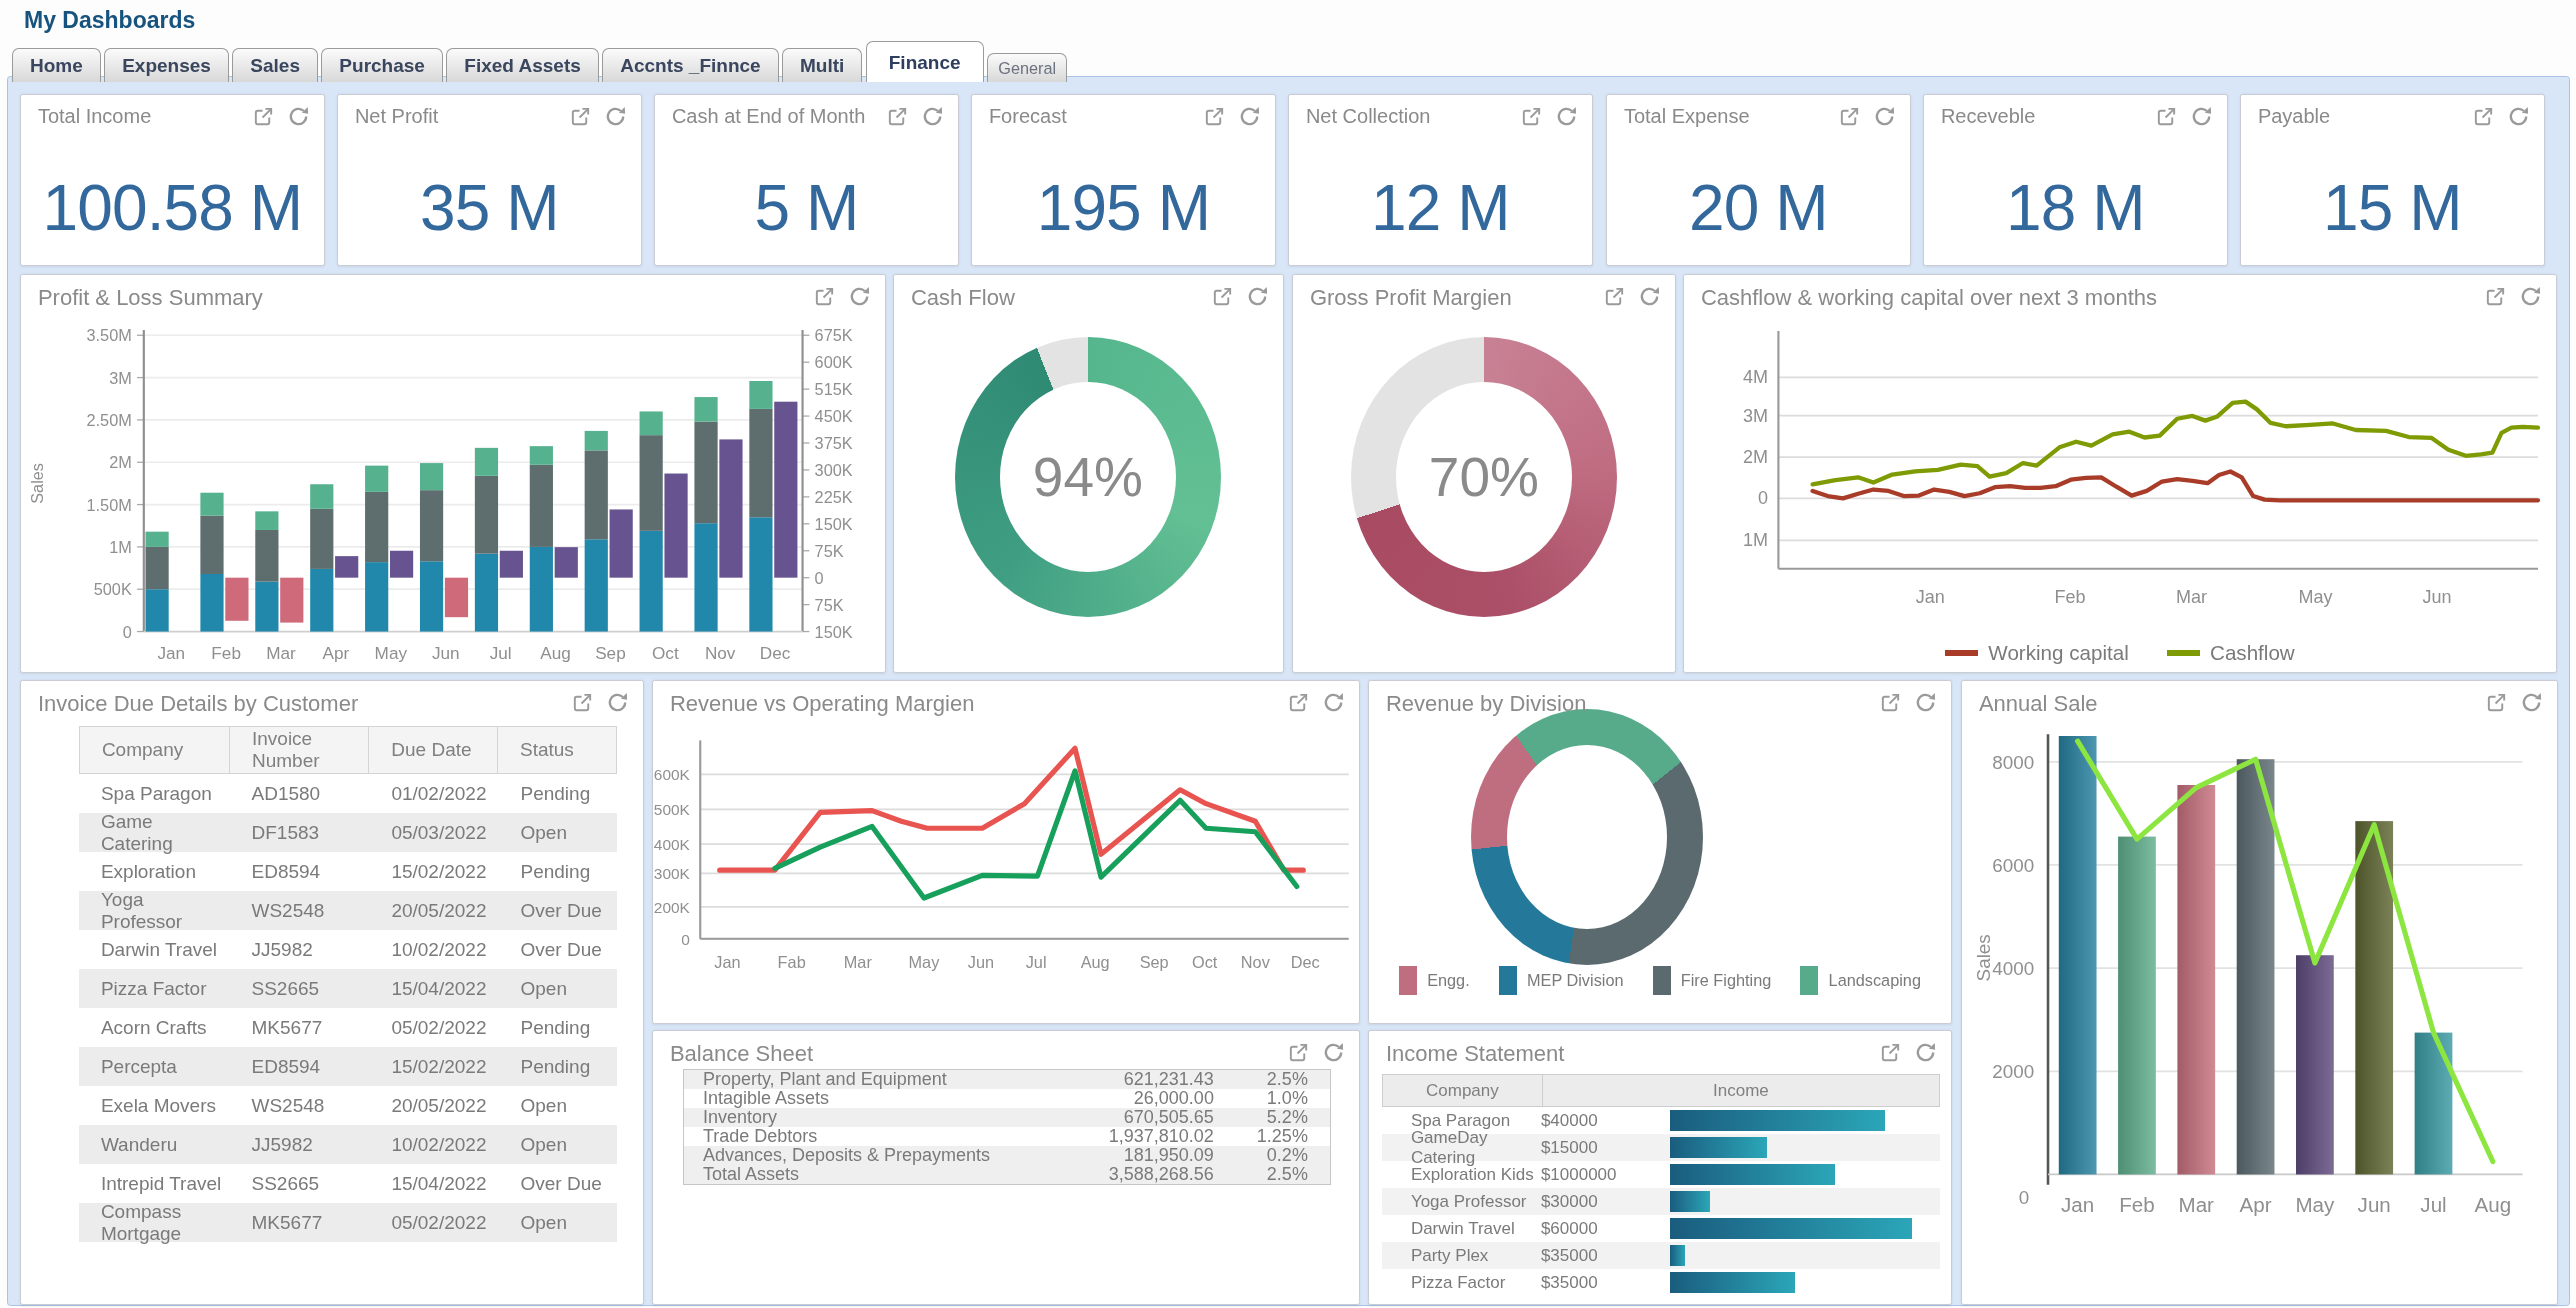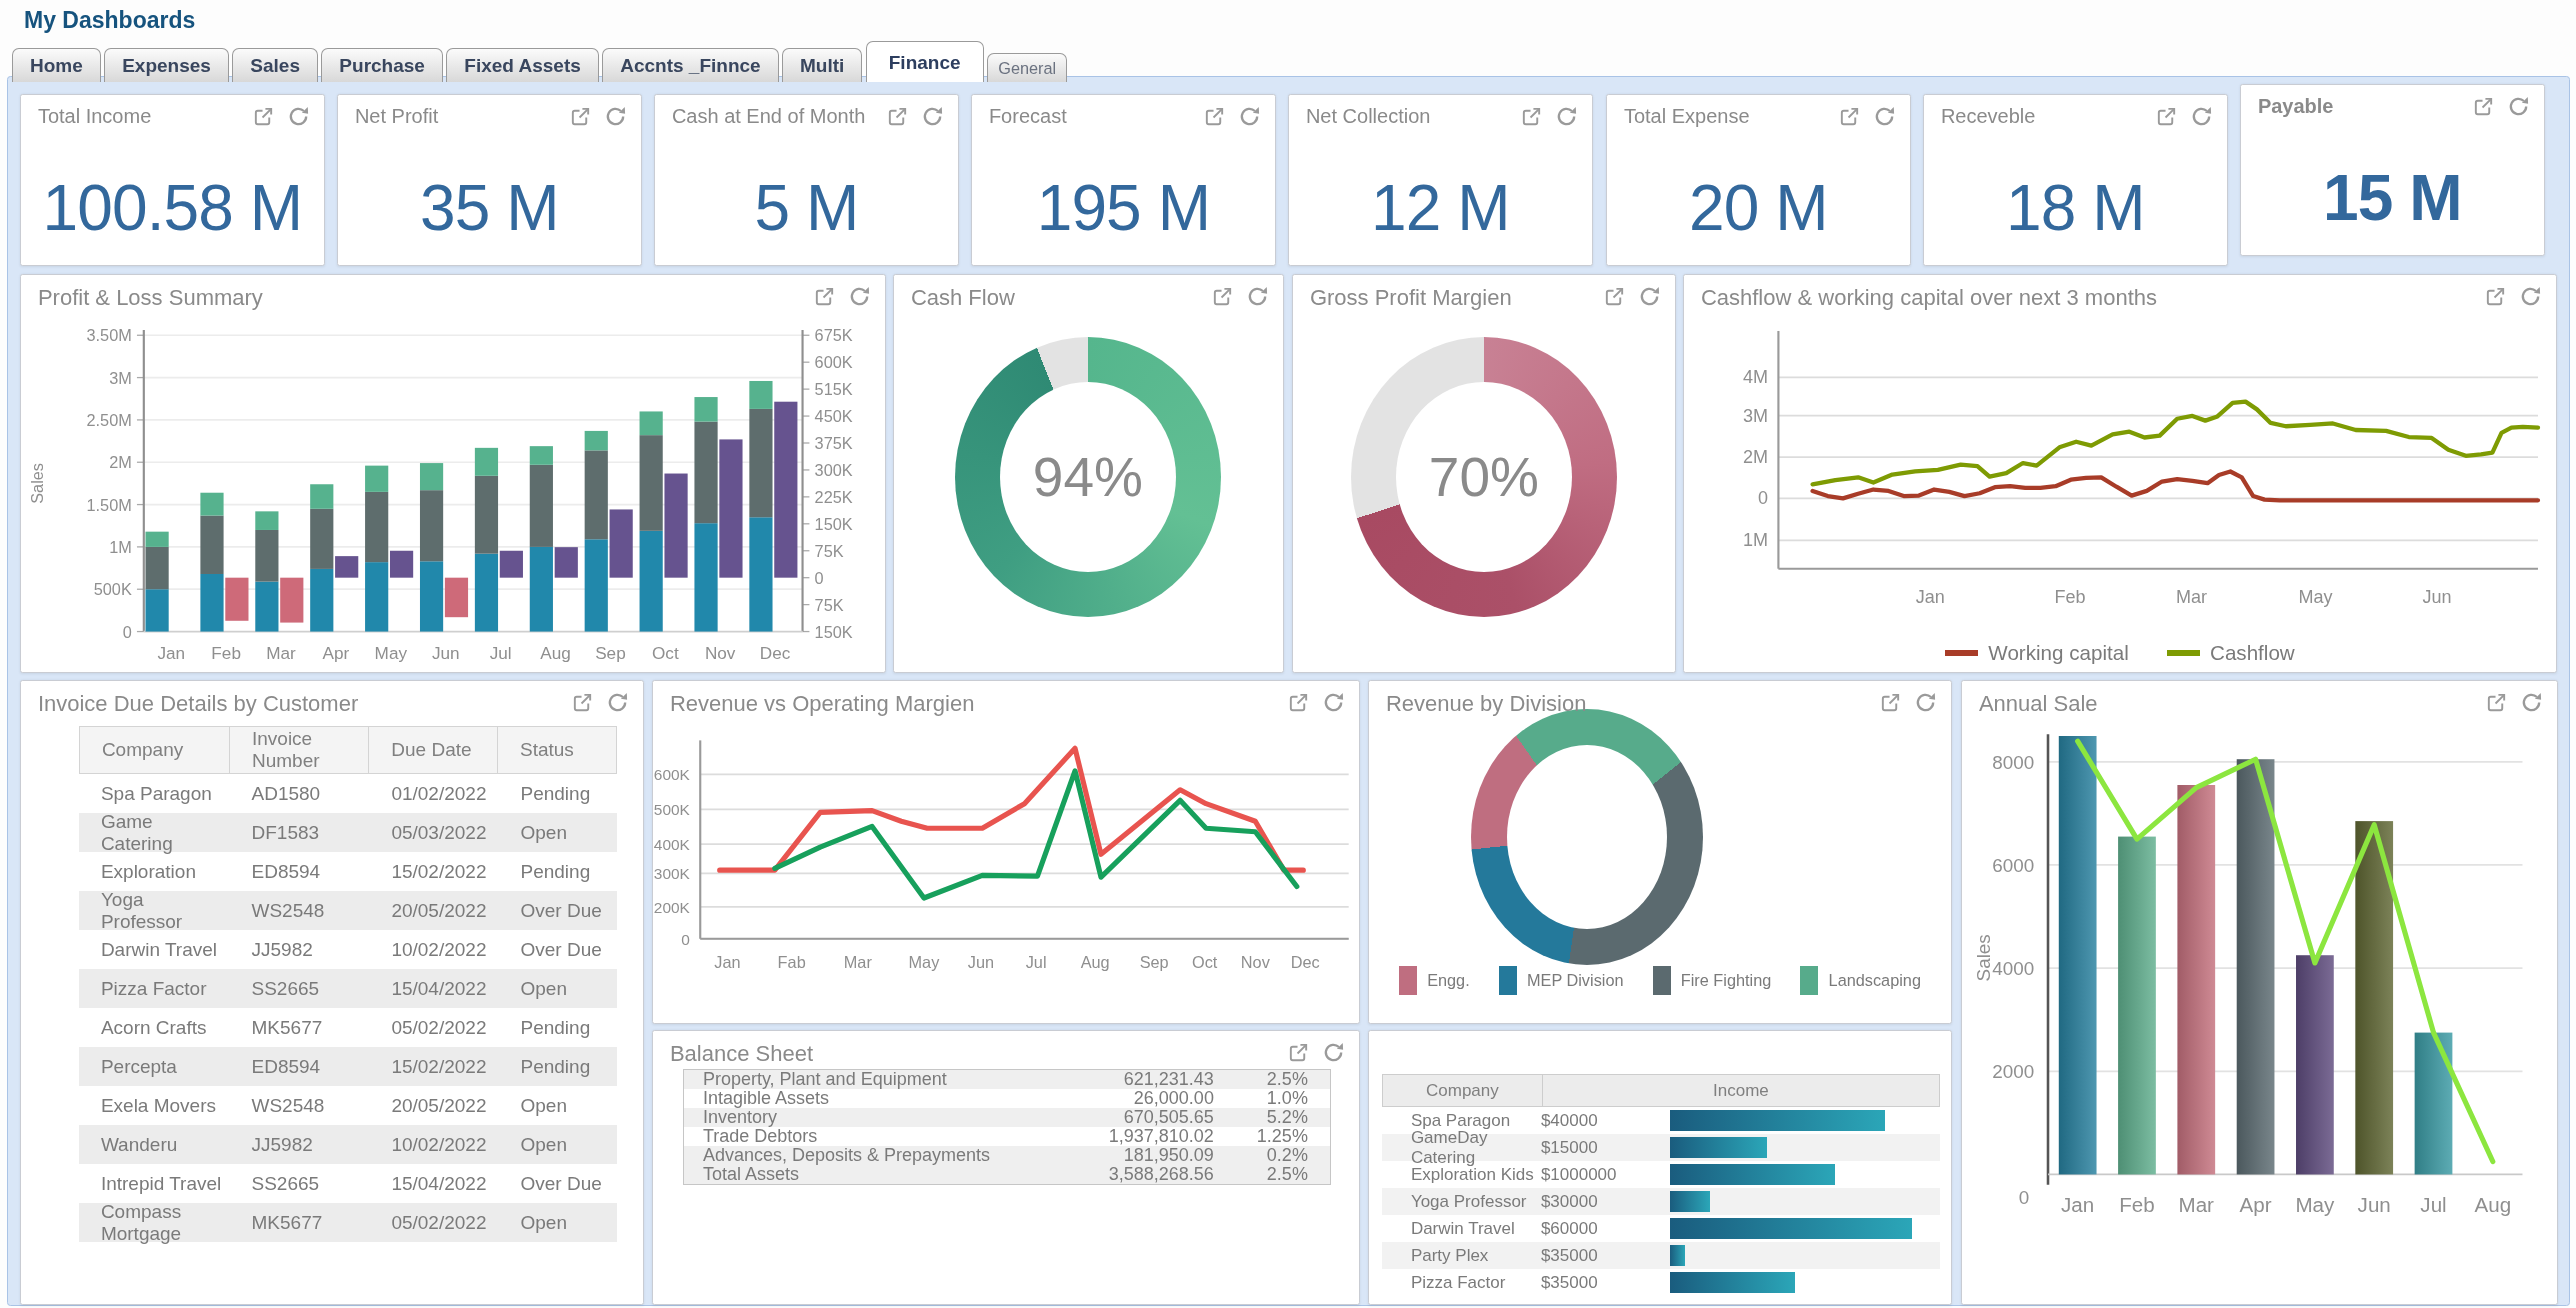--- a/index.html
+++ b/index.html
@@ -179,21 +179,21 @@
                 <path d="M20 4L11 13"></path>
               </svg></span>
             <span class="icon-btn"><svg width="23" height="23" viewBox="0 0 24 24" fill="none" stroke="#9a9a9a" stroke-width="2.4">
                 <path d="M20 12a8 8 0 1 1-2.4-5.7"></path>
                 <polygon points="21.7,2.2 22,9 15.6,8.2" fill="#9a9a9a" stroke="none"></polygon>
               </svg></span>
           </span>
         </div>
         <div class="kpi-value">18 M</div>
       </div>
-      <div class="widget" style="left: 2232px; top: 7px; width: 303px; height: 170px; font-weight: bold;">
+      <div class="widget" style="left: 2232px; top: 17px; width: 303px; height: 170px;">
         <div class="widget-head">
           <span class="kpi-label">Payable</span>
           <span class="widget-icons">
             <span class="icon-btn"><svg width="23" height="23" viewBox="0 0 24 24" fill="none" stroke="#9a9a9a" stroke-width="2">
                 <path d="M18 13v5a2 2 0 0 1-2 2H6a2 2 0 0 1-2-2V8a2 2 0 0 1 2-2h5"></path>
                 <path d="M14 4h6v6"></path>
                 <path d="M20 4L11 13"></path>
               </svg></span>
             <span class="icon-btn"><svg width="23" height="23" viewBox="0 0 24 24" fill="none" stroke="#9a9a9a" stroke-width="2.4">
                 <path d="M20 12a8 8 0 1 1-2.4-5.7"></path>
@@ -655,20 +655,34 @@
         </div>
         <div class="bal-row alt">
           <div class="bal-label">Total Assets</div>
           <div class="bal-val">3,588,268.56</div>
           <div class="bal-pct">2.5%</div>
         </div>
       </div>
     </div>
 
   <div class="widget" style="left:1360px;top:953px;width:582px;height:273px;">
+    <div class="widget-head">
+        <span class="widget-title">Income Statement</span>
+        <span class="widget-icons">
+          <span class="icon-btn"><svg width="23" height="23" viewBox="0 0 24 24" fill="none" stroke="#9a9a9a" stroke-width="2">
+              <path d="M18 13v5a2 2 0 0 1-2 2H6a2 2 0 0 1-2-2V8a2 2 0 0 1 2-2h5"></path>
+              <path d="M14 4h6v6"></path>
+              <path d="M20 4L11 13"></path>
+            </svg></span>
+          <span class="icon-btn"><svg width="23" height="23" viewBox="0 0 24 24" fill="none" stroke="#9a9a9a" stroke-width="2.4">
+              <path d="M20 12a8 8 0 1 1-2.4-5.7"></path>
+              <polygon points="21.7,2.2 22,9 15.6,8.2" fill="#9a9a9a" stroke="none"></polygon>
+            </svg></span>
+        </span>
+      </div>
     <div></div>
   <div class="inc-tbl">
         <div class="inc-head">
           <div class="hc1">Company</div>
           <div class="hc2">Income</div>
         </div>
         <div class="inc-row">
           <div class="inc-comp">Spa Paragon</div>
           <div class="inc-val">$40000</div>
           <div class="inc-bartrack">

